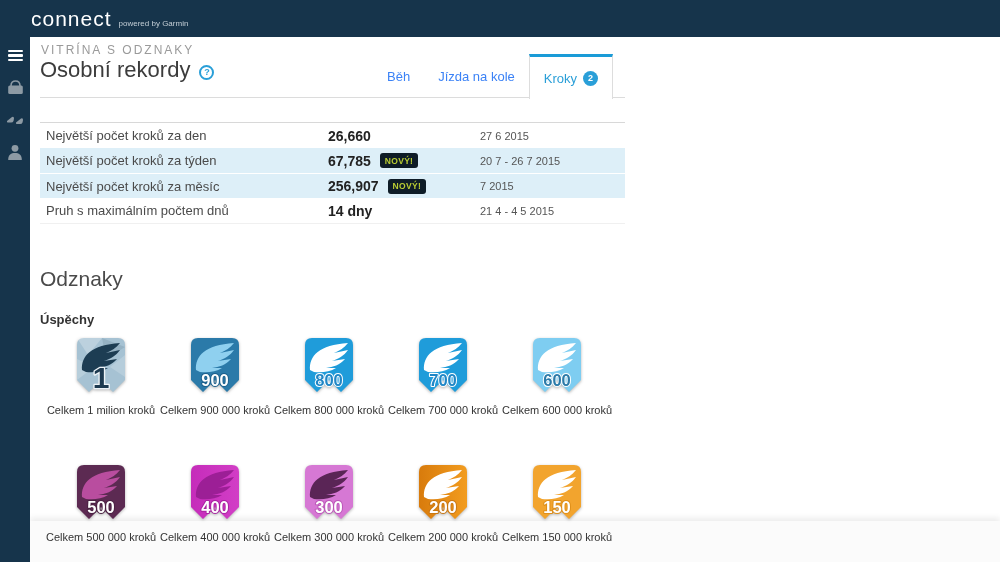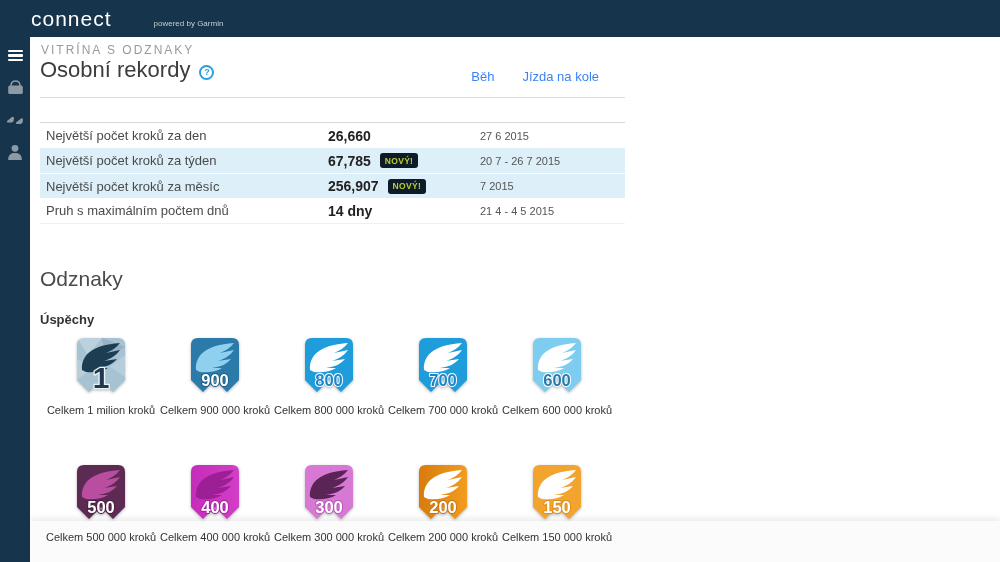--- a/index.html
+++ b/index.html
@@ -1,20 +1,20 @@
 <!DOCTYPE html>
 <html><head>
 <meta charset="utf-8">
 <style>
   * { margin:0; padding:0; box-sizing:border-box; }
   html,body { width:1000px; height:562px; overflow:hidden; }
   body { font-family:"Liberation Sans","DejaVu Sans",sans-serif; background:#fff; position:relative; }
 
   
-  .header { position:absolute; left:0; top:0; width:1000px; height:37px; background:#16344b; display:flex; align-items:center; z-index:10;gap:35px; }
+  .header { position:absolute; left:0; top:0; width:1000px; height:37px; background:#16344b; display:flex; align-items:center; z-index:10; }
   .logo { color:#fff; font-size:21px; letter-spacing:1px; margin-left:31px; font-weight:400; }
   .tagline { color:#c3ced6; font-size:8px; margin-left:7px; margin-top:9px; }
 
   
   .sidebar { position:absolute; left:0; top:37px; width:30px; height:525px; background:#16344b; display:flex; flex-direction:column; align-items:center; padding-top:11px; gap:17px; z-index:10; }
   .sb-item { width:18px; height:15px; display:flex; align-items:center; justify-content:center; cursor:pointer; }
   .menu-bars { display:flex; flex-direction:column; gap:2px; }
   .menu-bars i { display:block; width:15px; height:2.6px; background:#fff; border-radius:1px; }
 
   
@@ -98,20 +98,24 @@
     <span class="help-icon">?</span>
   </div>
 
   <div class="tab-divider"></div>
   <div class="tabs" id="tabs">
       <div class="tab">
         <span>Běh</span>
       </div>
       <div class="tab">
         <span>Jízda na kole</span>
+      </div>
+      <div class="tab active">
+        <span>Kroky</span>
+        <span class="tab-count">2</span>
       </div>
     </div>
 
   <div class="records" id="records">
       <div class="rrow">
         <span class="rlabel">Největší počet kroků za den</span>
         <span class="rvalue">26,660</span>
         <span class="rdate">27 6 2015</span>
       </div>
       <div class="rrow hl">

